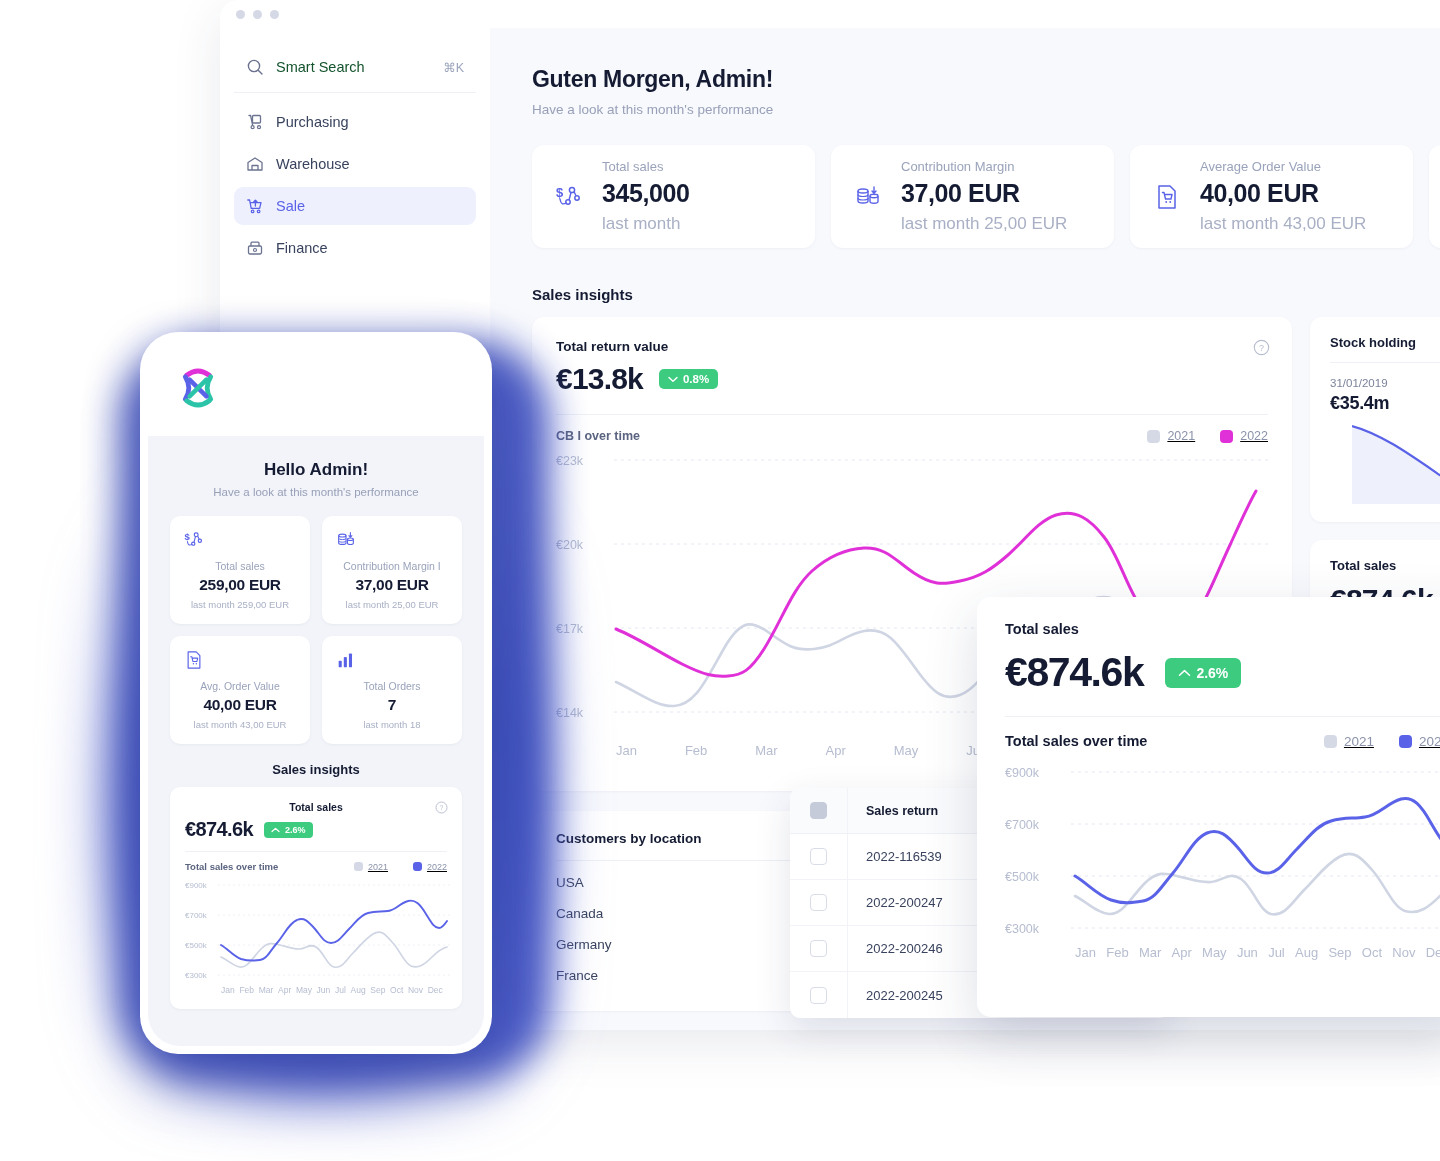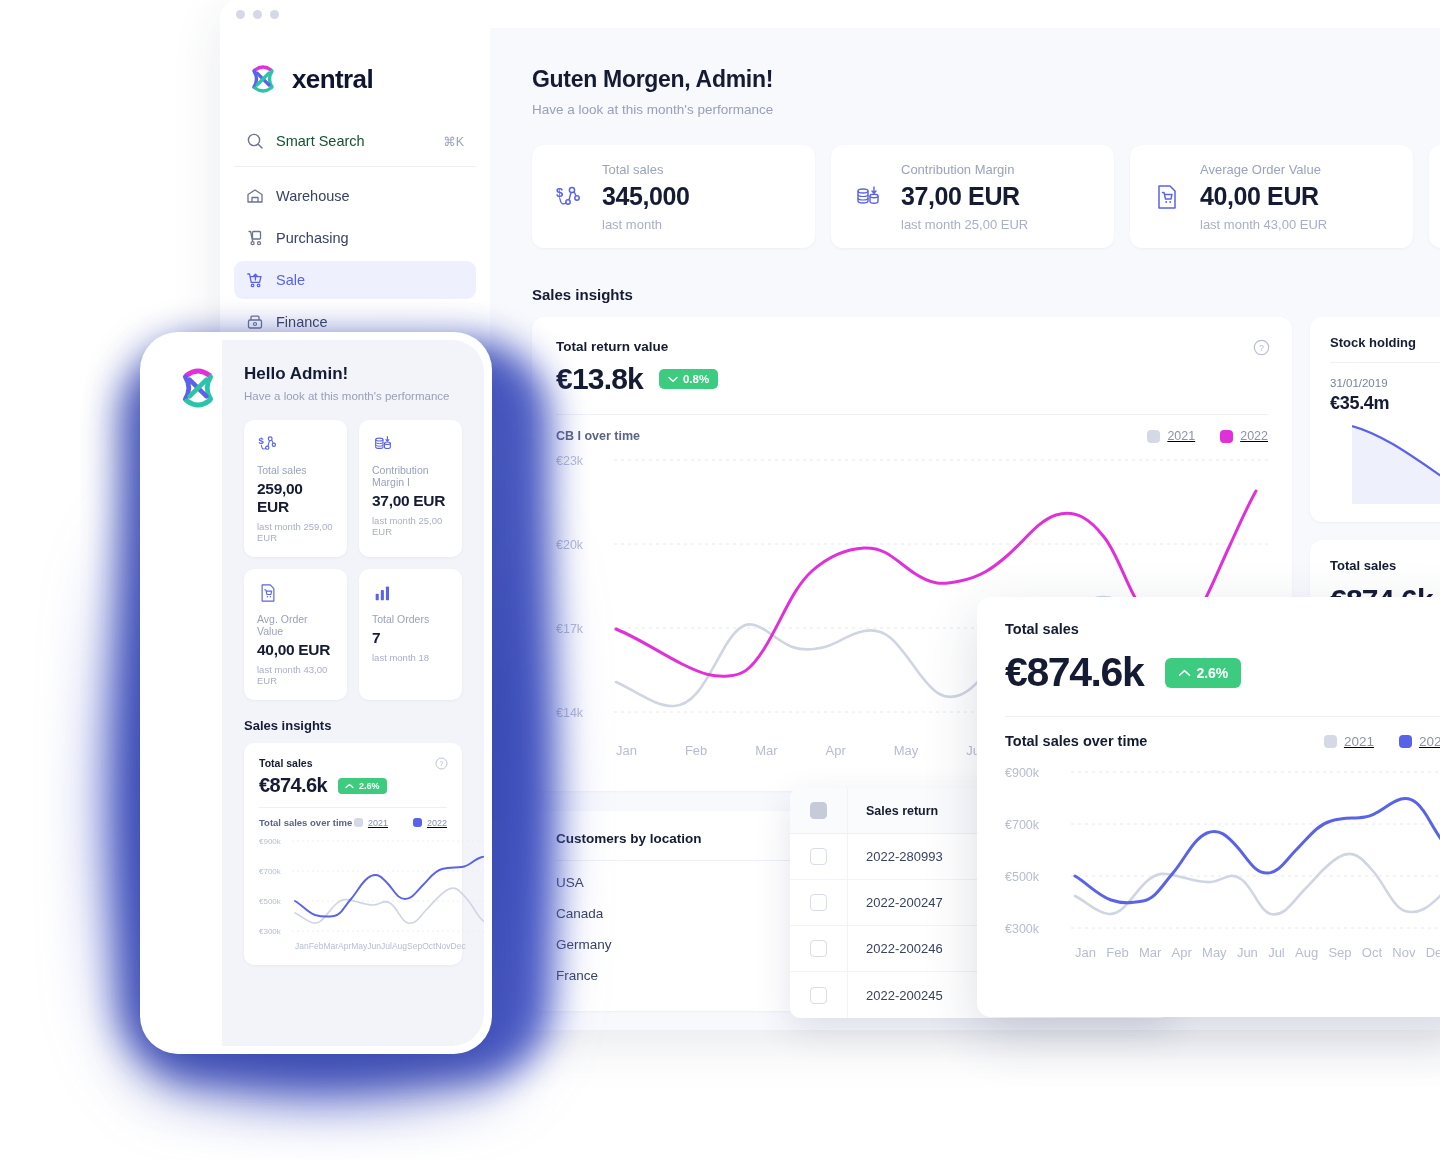--- a/index.html
+++ b/index.html
@@ -67,21 +67,21 @@
   .kpis { display: flex; gap: 16px; margin-top: 28px; }
   .kpi {
     background: #fff; border-radius: 12px; padding: 20px 22px;
     height: 103px; display: flex; align-items: center; gap: 18px;
     box-shadow: 0 1px 3px rgba(40,50,90,0.05);
     flex: 0 0 283px;
   }
   .kpi .txt { }
   .kpi .k-lab { font-size: 13px; color: #9aa3bb; }
   .kpi .k-val { font-size: 25px; font-weight: 700; color: #141b33; margin: 5px 0 6px; letter-spacing: -0.4px; }
-  .kpi .k-sub { font-size: 13px; color: #a9b0c5; }
+  .kpi .k-sub { font-size: 17px; color: #a9b0c5; }
 
   .sect-title { font-size: 15px; font-weight: 700; color: #141b33; margin: 38px 0 14px; }
 
   .panels { display: flex; gap: 18px; }
   .bigcard {
     background: #fff; border-radius: 12px; padding: 22px 24px 10px;
     width: 760px; height: 474px; position: relative;
     box-shadow: 0 1px 3px rgba(40,50,90,0.05);
   }
   .bc-lab { font-size: 13.5px; font-weight: 700; color: #141b33; }
@@ -137,21 +137,21 @@
   .fc-lab { font-size: 14.5px; font-weight: 700; color: #141b33; }
   .fc-valrow { display: flex; align-items: center; gap: 22px; margin-top: 12px; }
   .fc-val { font-size: 41px; font-weight: 700; color: #141b33; letter-spacing: -1.4px; }
 
   
   .phone {
     position: absolute; left: 140px; top: 332px; width: 352px; height: 722px;
     background: #ffffff; border-radius: 38px; padding: 8px;
     box-shadow: 0 24px 60px rgba(30,40,90,0.22);
   }
-  .phone-screen { width: 100%; height: 100%; background: #fff; border-radius: 32px; overflow: hidden; display: flex; flex-direction: row; }
+  .phone-screen { width: 100%; height: 100%; background: #fff; border-radius: 32px; overflow: hidden; display: flex; flex-direction: column; text-align: center; }
   .phone-top { height: 96px; background: #fff; display: flex; align-items: center; padding-left: 26px; }
   .phone-body { flex: 1; background: #f2f4f9; padding: 24px 22px 0; overflow: hidden; }
   .ph-greet { font-size: 17px; font-weight: 700; color: #141b33; }
   .ph-sub { font-size: 11.5px; color: #98a0b8; margin-top: 6px; }
   .ph-grid { display: grid; grid-template-columns: 1fr 1fr; gap: 12px; margin-top: 18px; }
   .ph-kpi { background: #fff; border-radius: 10px; padding: 13px 13px 14px; box-shadow: 0 1px 3px rgba(40,50,90,0.05); }
   .ph-kpi .lab { font-size: 10.5px; color: #9aa3bb; margin-top: 9px; }
   .ph-kpi .val { font-size: 15.5px; font-weight: 700; color: #141b33; margin: 4px 0 5px; letter-spacing: -0.3px; }
   .ph-kpi .sub { font-size: 9.5px; color: #a9b0c5; }
   .ph-sect { font-size: 13px; font-weight: 700; color: #141b33; margin: 18px 0 10px; }
@@ -182,57 +182,46 @@
   <div class="desktop">
     <div class="titlebar">
       <span class="dot"></span>
       <span class="dot"></span>
       <span class="dot"></span>
     </div>
 
     <div class="winbody">
 
       <div class="sidebar">
-        <div class="brand">
-          <svg width="34" height="34" viewBox="0 0 34 34">
-            <path d="M9 8 Q17 2 25 8" stroke="#e030d8" stroke-width="3.4" fill="none" stroke-linecap="round"></path>
-            <path d="M8 9 Q13 17 8 25" stroke="#5a63e8" stroke-width="3.4" fill="none" stroke-linecap="round"></path>
-            <path d="M26 9 Q21 17 26 25" stroke="#2bc4a8" stroke-width="3.4" fill="none" stroke-linecap="round"></path>
-            <path d="M9 26 Q17 32 25 26" stroke="#2bc4a8" stroke-width="3.4" fill="none" stroke-linecap="round"></path>
-            <path d="M11 11 L23 23" stroke="#5a63e8" stroke-width="3.2" stroke-linecap="round"></path>
-            <path d="M23 11 L11 23" stroke="#2bc4a8" stroke-width="3.2" stroke-linecap="round"></path>
-          </svg>
-          <span class="brand-word">xentral</span>
-        </div>
 
         <div class="searchrow">
           <svg width="18" height="18" viewBox="0 0 18 18">
             <circle cx="8" cy="8" r="5.6" fill="none" stroke="#6b7390" stroke-width="1.4"></circle>
             <line x1="12.2" y1="12.2" x2="16" y2="16" stroke="#6b7390" stroke-width="1.4" stroke-linecap="round"></line>
           </svg>
           <span class="label">Smart Search</span>
           <span class="kbd">⌘K</span>
-        </div>
-
-        <div class="navitem">
-          <svg width="18" height="18" viewBox="0 0 18 18">
-            <path d="M2 7.5 L9 3 L16 7.5 L16 15 L2 15 Z" fill="none" stroke="#6b7390" stroke-width="1.3" stroke-linejoin="round"></path>
-            <path d="M6 15 L6 10.5 L12 10.5 L12 15" fill="none" stroke="#6b7390" stroke-width="1.3" stroke-linejoin="round"></path>
-          </svg>
-          <span>Warehouse</span>
         </div>
 
         <div class="navitem">
           <svg width="18" height="18" viewBox="0 0 18 18">
             <path d="M3 2.5 L4.6 2.5 L6.6 12.2" fill="none" stroke="#6b7390" stroke-width="1.3" stroke-linecap="round" stroke-linejoin="round"></path>
             <rect x="6.5" y="2.5" width="8" height="7.5" rx="1" fill="none" stroke="#6b7390" stroke-width="1.3"></rect>
             <circle cx="6.6" cy="14.2" r="1.5" fill="none" stroke="#6b7390" stroke-width="1.3"></circle>
             <circle cx="13" cy="14.2" r="1.5" fill="none" stroke="#6b7390" stroke-width="1.3"></circle>
           </svg>
           <span>Purchasing</span>
+        </div>
+
+        <div class="navitem">
+          <svg width="18" height="18" viewBox="0 0 18 18">
+            <path d="M2 7.5 L9 3 L16 7.5 L16 15 L2 15 Z" fill="none" stroke="#6b7390" stroke-width="1.3" stroke-linejoin="round"></path>
+            <path d="M6 15 L6 10.5 L12 10.5 L12 15" fill="none" stroke="#6b7390" stroke-width="1.3" stroke-linejoin="round"></path>
+          </svg>
+          <span>Warehouse</span>
         </div>
 
         <div class="navitem active">
           <svg width="18" height="18" viewBox="0 0 18 18">
             <path d="M1.8 3 L3.6 3 L5.2 11.4 L13.6 11.4 L15 5.6 L4.1 5.6" fill="none" stroke="#5a63e8" stroke-width="1.3" stroke-linecap="round" stroke-linejoin="round"></path>
             <circle cx="6.6" cy="14.4" r="1.3" fill="none" stroke="#5a63e8" stroke-width="1.2"></circle>
             <circle cx="12.6" cy="14.4" r="1.3" fill="none" stroke="#5a63e8" stroke-width="1.2"></circle>
             <path d="M9.4 9 L9.4 3.3 M7.8 4.8 L9.4 3.1 L11 4.8" fill="none" stroke="#5a63e8" stroke-width="1.3" stroke-linecap="round" stroke-linejoin="round"></path>
           </svg>
           <span>Sale</span>
@@ -413,21 +402,21 @@
       <div class="cellcb">
           <span class="cb filled"></span>
         </div>
       <div class="celltxt">Sales return</div>
       <div class="vdiv"></div>
     </div>
     <div class="tr">
       <div class="cellcb">
           <span class="cb"></span>
         </div>
-      <div class="celltxt">2022-280993</div>
+      <div class="celltxt">2022-116539</div>
     </div>
     <div class="tr">
       <div class="cellcb">
           <span class="cb"></span>
         </div>
       <div class="celltxt">2022-200247</div>
     </div>
     <div class="tr">
       <div class="cellcb">
           <span class="cb"></span>

